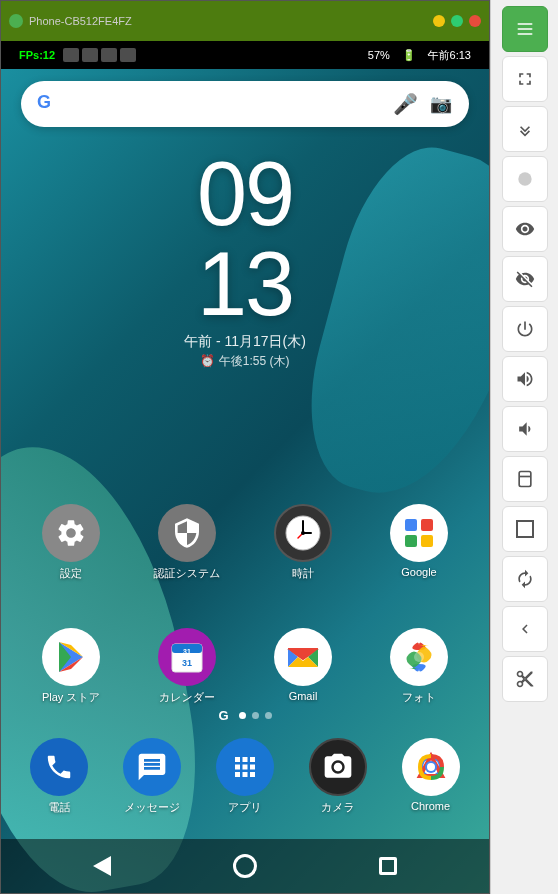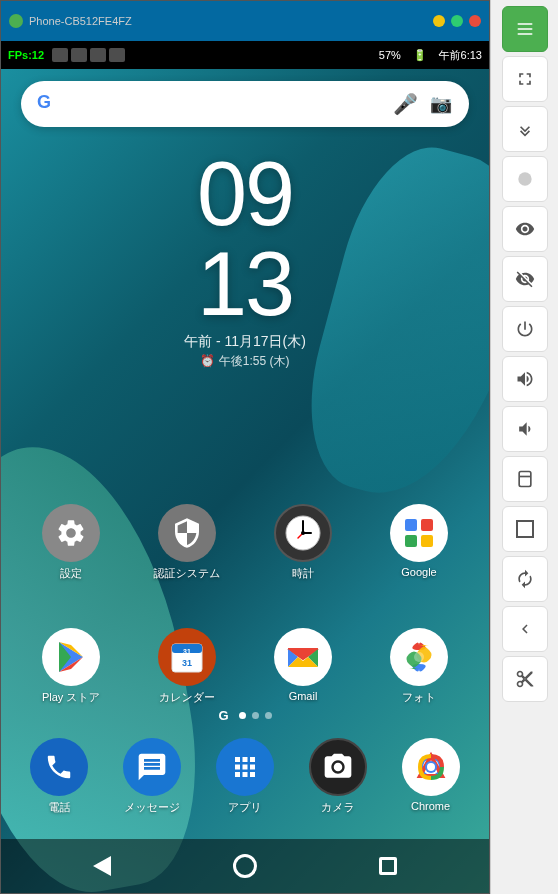--- a/index.html
+++ b/index.html
@@ -19,21 +19,21 @@
       width: 490px;
       height: 894px;
       background: #000;
       border: 1px solid #555;
       display: flex;
       flex-direction: column;
     }
 
     .title-bar {
       height: 40px;
-      background: #0369a1;
+      background: #4d7c0f;
       display: flex;
       align-items: center;
       padding: 16px 8px;
       flex-shrink: 0;
     }
     .title-bar-icon {
       width: 14px; height: 14px;
       background: #4CAF50;
       border-radius: 50%;
       margin-right: 6px;
@@ -57,21 +57,21 @@
     .tb-minimize { background: #f1c40f; }
     .tb-maximize { background: #2ecc71; }
     .tb-close { background: #e74c3c; }
 
     
     .status-bar {
       height: 28px;
       background: rgba(0,0,0,0.7);
       display: flex;
       align-items: center;
-      padding: 0 7px;
+      padding: 0 18px;
       flex-shrink: 0;
     }
     .fps-label {
       color: #00ff00;
       font-size: 11px;
       font-weight: bold;
       margin-right: 8px;
     }
     .status-icons {
       display: flex;
@@ -231,21 +231,21 @@
       background: #333;
       border: 2px solid #555;
     }
     .icon-google {
       background: white;
     }
     .icon-playstore {
       background: white;
     }
     .icon-calendar {
-      background: #c2410c;
+      background: #a21caf;
     }
     .icon-gmail {
       background: white;
     }
     .icon-photos {
       background: white;
     }
     .icon-phone {
       background: #1565C0;
     }

